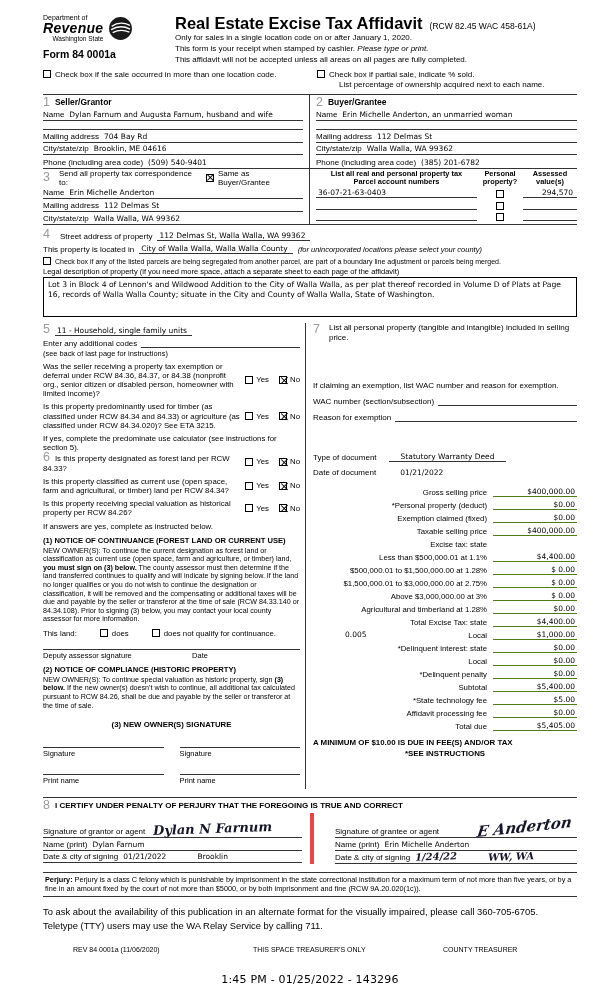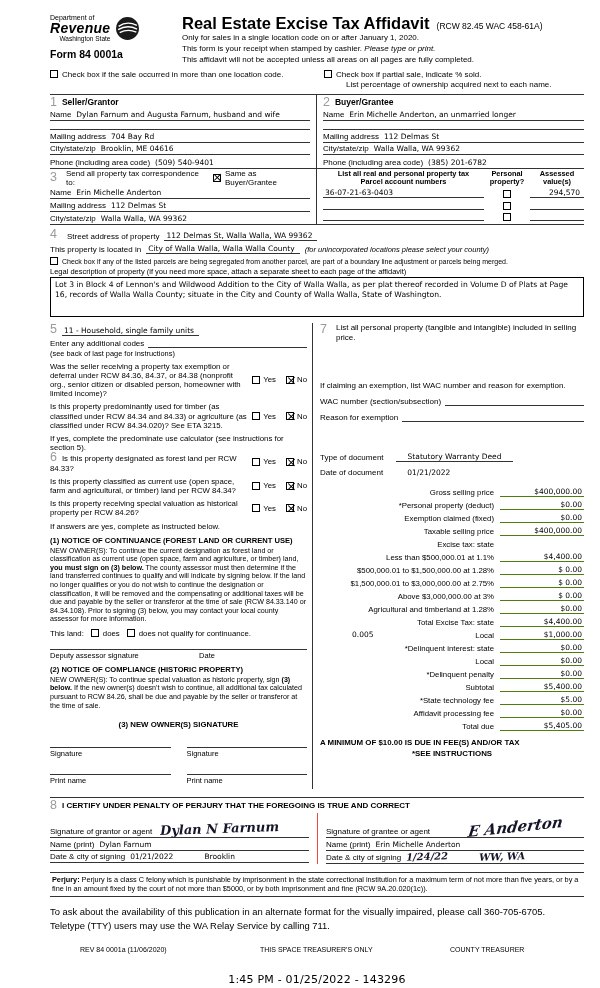--- a/index.html
+++ b/index.html
@@ -1,19 +1,19 @@
 <!DOCTYPE html>
 <html><head>
 <meta charset="utf-8">
 <style>
   *{margin:0;padding:0;box-sizing:border-box}
   html,body{background:#fff}
   body{width:600px;height:988px;font-family:"Liberation Sans",sans-serif;color:#000}
   .page{position:relative;width:600px;height:988px;overflow:hidden;background:#fff}
-  .content{position:absolute;left:50px;top:14px;width:534px}
+  .content{position:absolute;left:43px;top:14px;width:534px}
 
   
   .hdr{display:flex;gap:12px;margin-bottom:5px}
   .logo{width:120px;flex:none}
   .logo-row{display:flex;align-items:center;gap:5px}
   .dept{line-height:1.05}
   .d1{font-size:7px}
   .d2{font-size:14px;font-weight:bold;font-style:italic;letter-spacing:.3px}
   .d3{font-size:6.5px;text-align:right}
   .emblem{width:25px;height:25px;flex:none}
@@ -79,21 +79,21 @@
   .coderow{display:flex;align-items:flex-end}
   .addrow{display:flex;align-items:flex-end;font-size:8px;margin-top:3px}
   .trail{flex:1;border-bottom:1px solid #333;height:9px;margin-left:4px}
   .fineprint{font-size:7.4px;margin-top:1px}
   .qrow{display:flex;gap:4px;font-size:7.8px;line-height:1.18;margin-top:4px}
   .qtext{flex:1}
   .yn{display:flex;gap:3px;align-items:center;white-space:nowrap;align-self:center;font-size:7.8px}
   .yn .cb2{margin-left:7px}
   .h-notice{font-size:7.6px;font-weight:bold;margin-top:5px}
   .smallp{font-size:7.15px;line-height:1.2;margin-top:2px}
-  .landrow{display:flex;gap:7px;font-size:7.8px;margin-top:5px;align-items:center;flex-wrap:wrap}
+  .landrow{display:flex;gap:23px;font-size:7.8px;margin-top:5px;align-items:center;flex-wrap:wrap}
   .landrow .cbw{display:flex;gap:4px;align-items:center}
   .depline{border-bottom:1px solid #333;height:12px}
   .depcaps{display:flex;font-size:7.5px;margin-top:1px}
   .depcaps .c1{width:58%}
   .h3c{font-size:7.8px;font-weight:bold;text-align:center;margin-top:10px}
   .siggrid{display:flex;gap:16px;margin-top:6px}
   .sigcol{flex:1}
   .sline{border-bottom:1px solid #333;height:13px}
   .scap{font-size:7.5px;margin-top:1px;margin-bottom:4px}
 
@@ -112,21 +112,21 @@
   .fval.noline{border-bottom:none}
   .minnote{font-size:7.9px;font-weight:bold;margin-top:7px}
   .seenote{font-size:7.9px;font-weight:bold;text-align:center;margin-top:2px}
 
   
   .sec8{border-top:1px solid #333;margin-top:8px}
   .s8head{display:flex;align-items:center;min-height:15px}
   .s8title{font-weight:bold;font-size:8px}
   .s8cols{display:flex}
   .s8col{width:50%;padding-right:8px}
-  .s8col.second{border-left:1px solid #ef4444;padding-left:8px;padding-right:0}
+  .s8col.second{border-left:4px solid #ef4444;padding-left:21px;padding-right:0}
   .sigfl{display:flex;align-items:flex-end;gap:8px;border-bottom:1px solid #333;min-height:25px;font-size:8px;padding-bottom:1px}
   .sig{font-family:"DejaVu Serif",serif;font-style:italic;font-weight:bold;color:#15152a;display:inline-block}
   .sig.g1{font-size:13px;transform:rotate(-2deg)}
   .sig.g2{font-size:15px;transform:rotate(-6deg) skewX(-14deg);margin-left:30px}
   .sig.hand{font-size:10px;transform:rotate(-2deg)}
   .citygap{margin-left:26px}
 
   
   .perjury{border-top:1px solid #333;border-bottom:1px solid #333;margin-top:8px;padding:2px 2px 3px;font-size:7.3px;line-height:1.25}
   .alt{font-size:9.4px;margin-top:8px;line-height:1.5}
@@ -208,21 +208,21 @@
         <span class="val">(509) 540-9401</span>
       </div>
     </div>
     <div class="pcol second">
       <div class="sechead">
         <span class="secnum">2</span>
         <span class="sectitle">Buyer/Grantee</span>
       </div>
       <div class="fieldline">
         <span>Name</span>
-        <span class="val">Erin Michelle Anderton, an unmarried longer</span>
+        <span class="val">Erin Michelle Anderton, an unmarried woman</span>
       </div>
       <div class="fieldline blank"></div>
       <div class="fieldline">
         <span>Mailing address</span>
         <span class="val">112 Delmas St</span>
       </div>
       <div class="fieldline">
         <span>City/state/zip</span>
         <span class="val">Walla Walla, WA  99362</span>
       </div>

